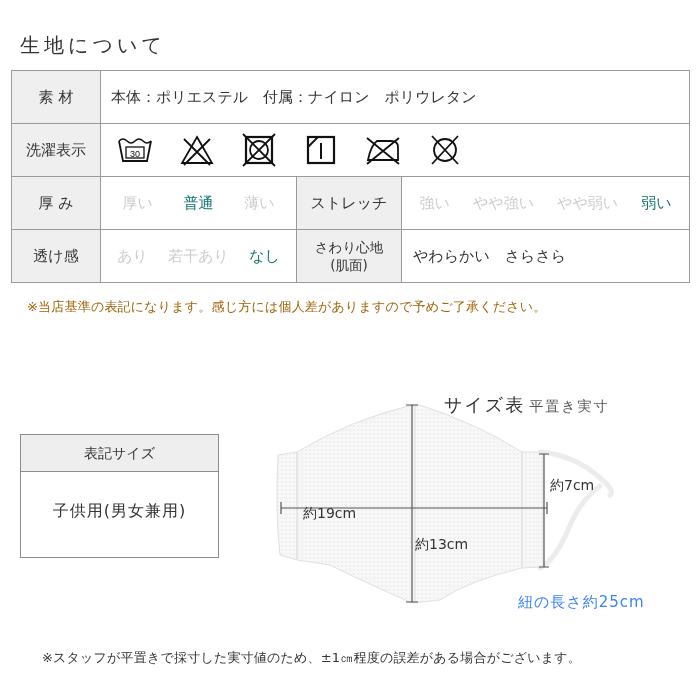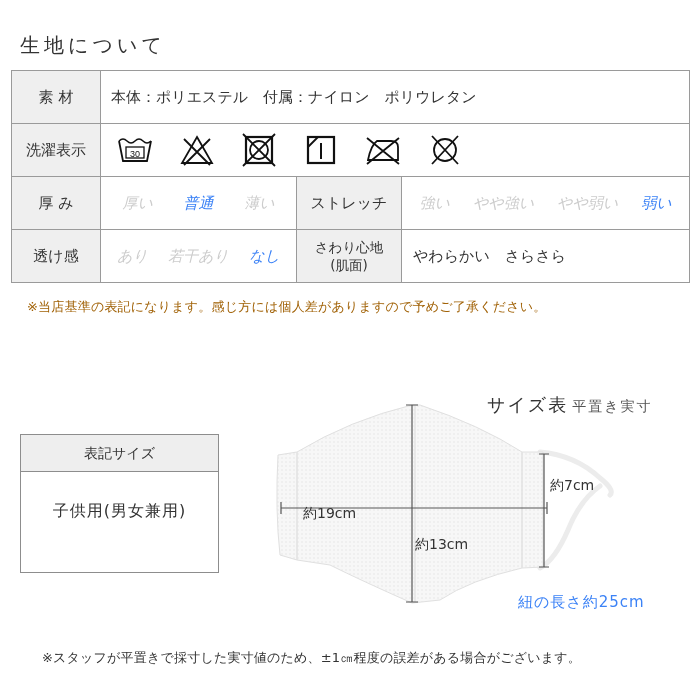--- a/index.html
+++ b/index.html
@@ -8,33 +8,33 @@
 
   .section-title { position: absolute; left: 20px; top: 32px; font-size: 20px; letter-spacing: 4px; color: #333; }
 
   table.fabric { position: absolute; left: 11px; top: 70px; width: 678px; border-collapse: collapse; table-layout: fixed; }
   table.fabric td { border: 1px solid #9a9a9a; height: 53px; vertical-align: middle; }
   td.lbl { background: #efefef; text-align: center; font-size: 15px; color: #333; }
   td.lbl .two { display: block; font-size: 13.5px; line-height: 18px; }
   td.val { padding-left: 10px; font-size: 15px; color: #333; }
   .opt { display: inline-block; font-size: 15px; }
   .dim { color: #cccccc; }
-  .on { color: #3b82f6; }
-  .row-opts { display: flex; justify-content: space-around; align-items: center; padding: 0 6px; font-style: italic; }
+  .on { color: #0f766e; }
+  .row-opts { display: flex; justify-content: space-around; align-items: center; padding: 0 6px; }
   .care-icons { display: flex; align-items: center; gap: 22px; padding-left: 4px; }
   .care-icons svg { width: 40px; height: 34px; }
 
   .note1 { position: absolute; left: 27px; top: 298px; font-size: 13px; color: #a16207; letter-spacing: 0.2px; }
 
-  .size-box { position: absolute; left: 20px; top: 434px; width: 199px; height: 139px; border: 1px solid #8d8d8d; }
+  .size-box { position: absolute; left: 20px; top: 434px; width: 199px; height: 124px; border: 1px solid #8d8d8d; }
   .size-box .hdr { height: 37px; background: #eeeeee; border-bottom: 1px solid #8d8d8d; text-align: center; line-height: 36px; font-size: 14px; color: #333; }
   .size-box .kind { text-align: center; margin-top: 29px; font-size: 16px; color: #333; letter-spacing: 1px; }
   .size-box .dims { text-align: center; margin-top: 12px; font-size: 16px; color: #444; }
 
-  .size-title { position: absolute; left: 487px; top: 393px; font-family: Liberation Serif, serif; }
+  .size-title { position: absolute; left: 444px; top: 393px; font-family: Liberation Serif, serif; }
   .size-title .main { font-size: 18px; color: #333; letter-spacing: 2px; }
   .size-title .sub { font-size: 14px; color: #555; letter-spacing: 2px; margin-left: 4px; }
 
   .mask { position: absolute; left: 270px; top: 400px; width: 360px; height: 240px; }
   .meas { position: absolute; font-size: 14px; color: #333; }
   .strap-len { position: absolute; left: 518px; top: 593px; font-size: 15px; color: #3b82f6; letter-spacing: 1px; }
 
   .note2 { position: absolute; left: 42px; top: 649px; font-size: 13px; color: #333; letter-spacing: 0.2px; }
 </style>
 </head>

